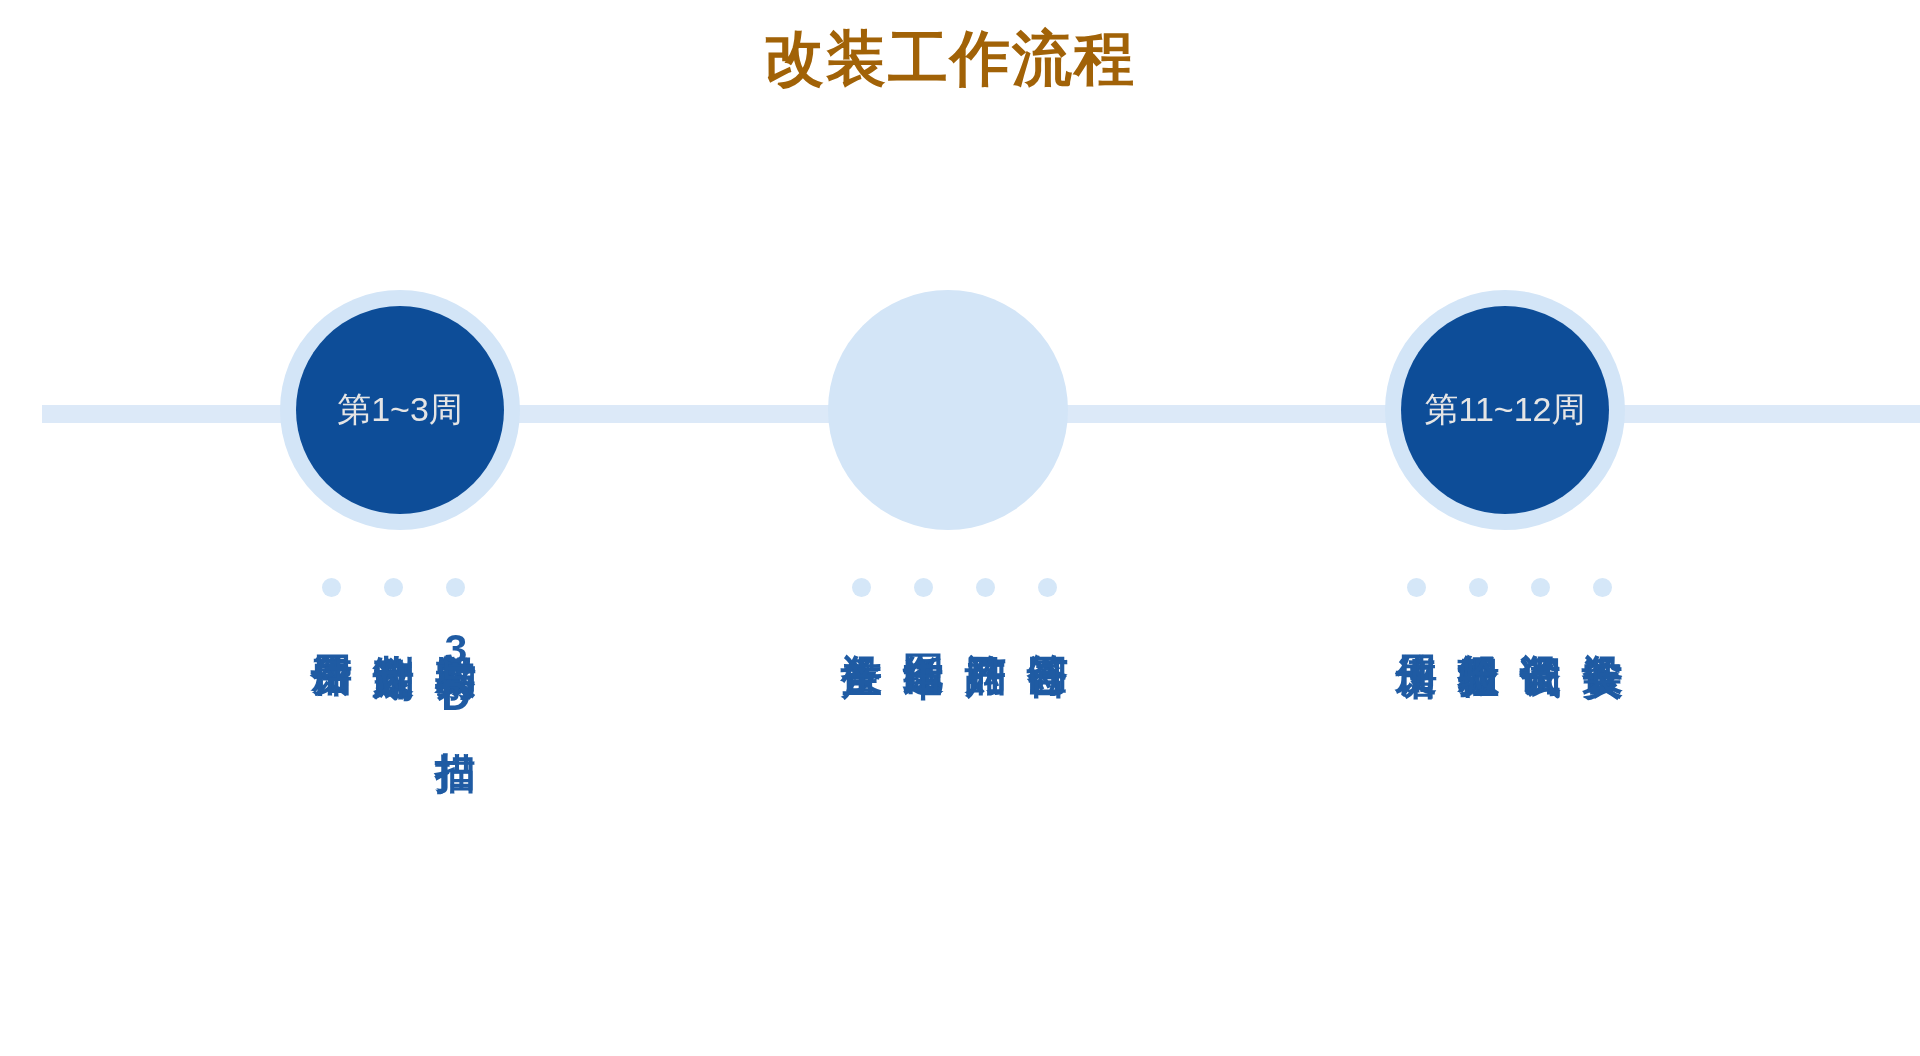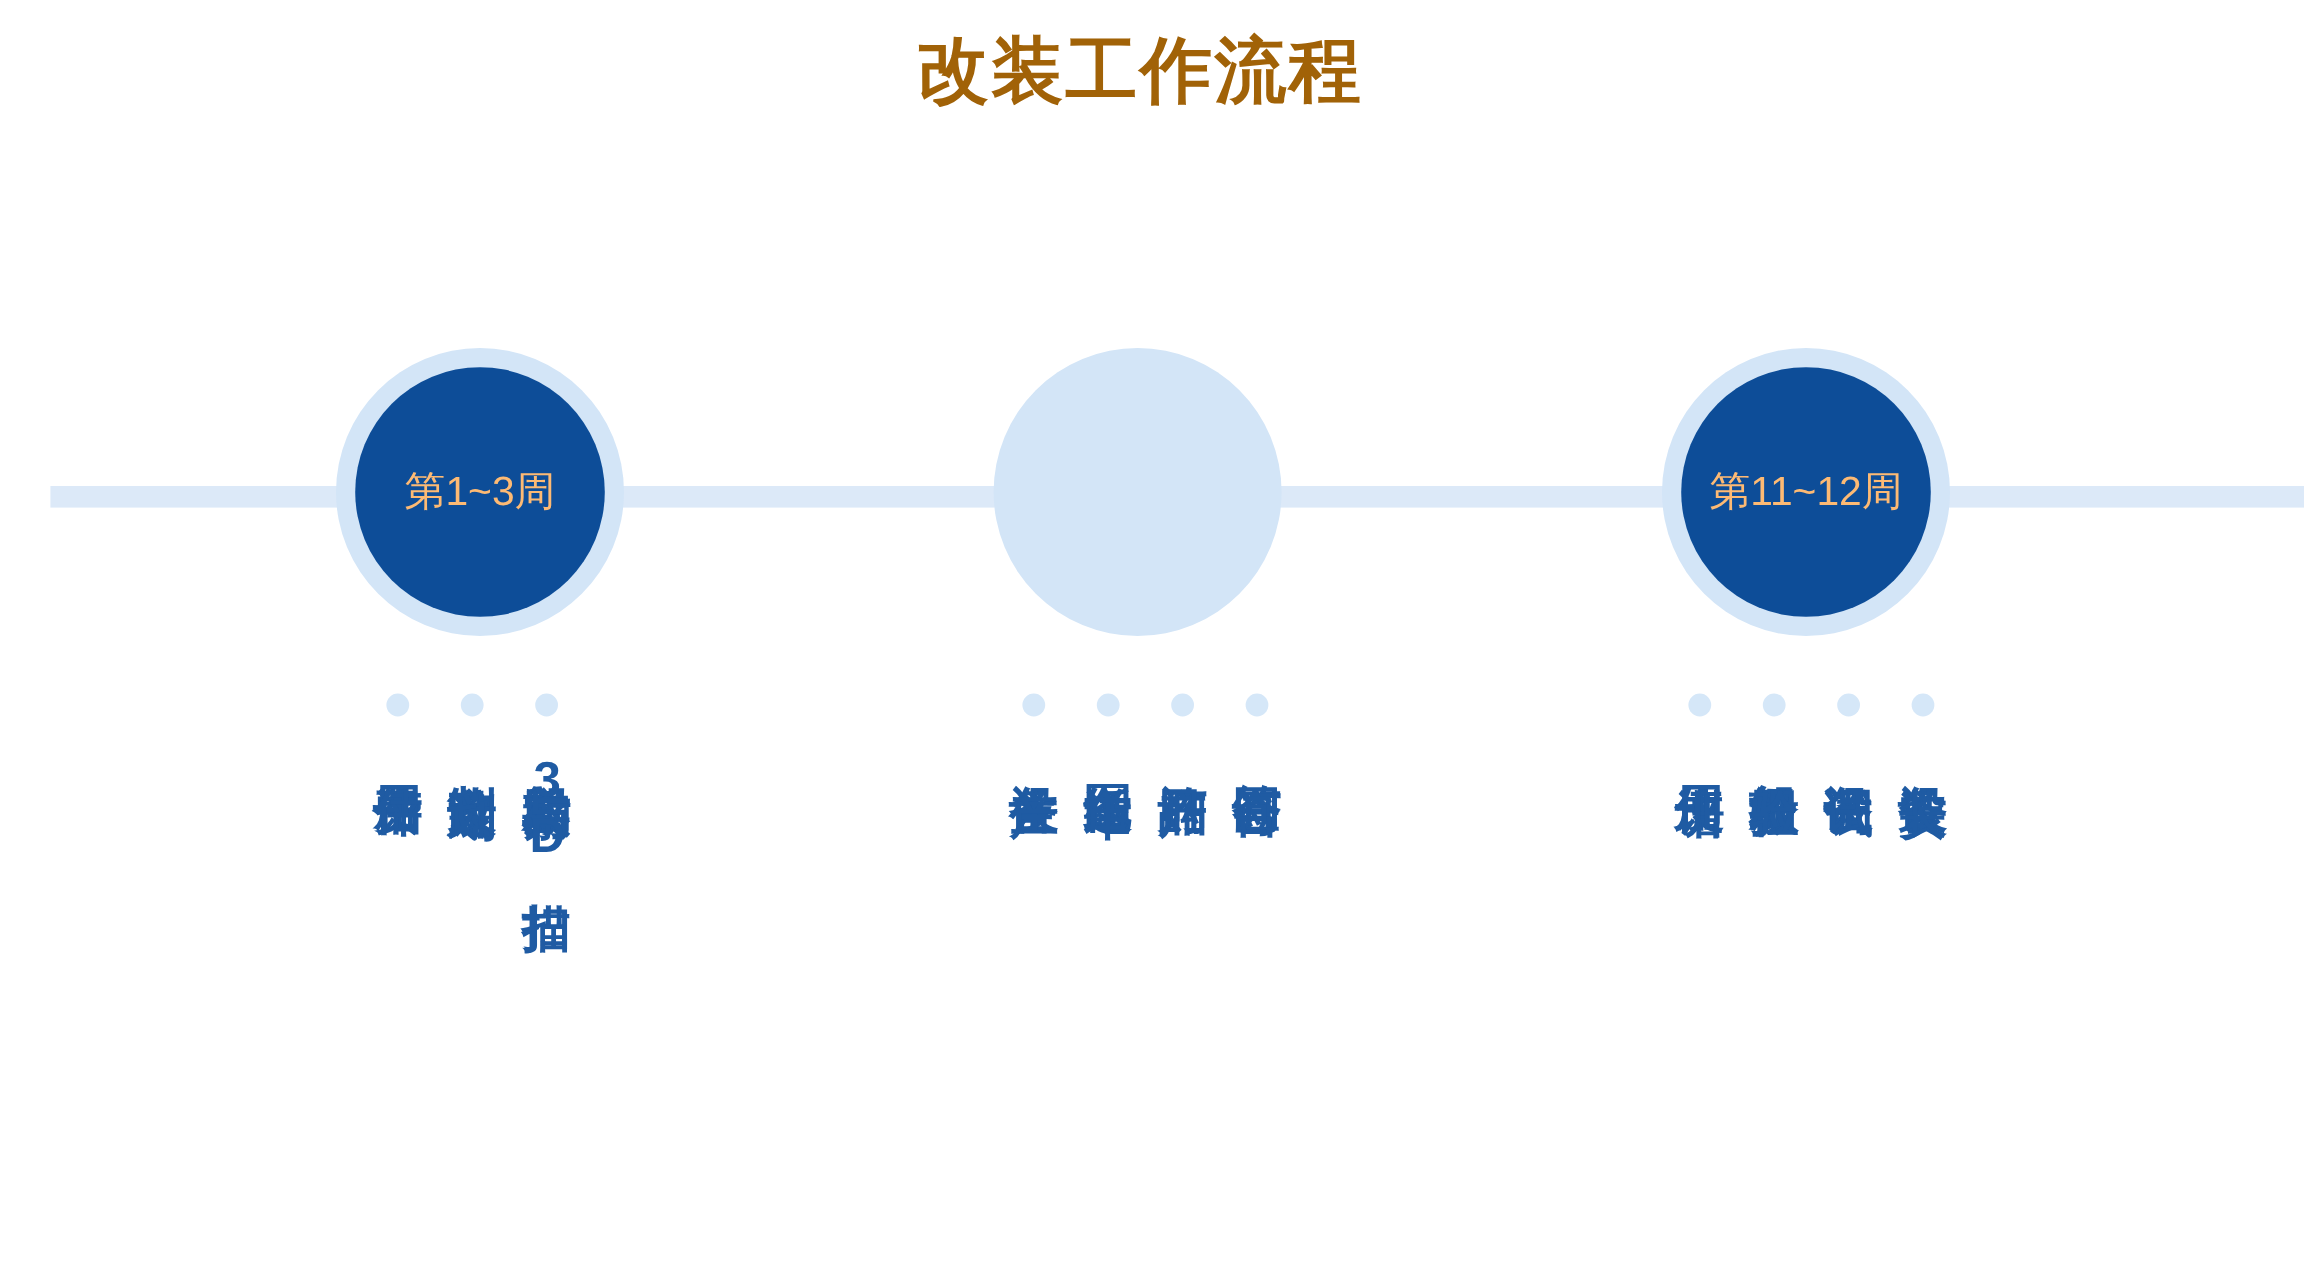--- a/index.html
+++ b/index.html
@@ -69,21 +69,21 @@
     top: 16px;
     width: 208px;
     height: 208px;
     border-radius: 50%;
     background: #0d4d98;
     display: flex;
     align-items: center;
     justify-content: center;
   }
   .node-label {
-    color: #fdba74;
+    color: #e5e5e5;
     font-size: 34px;
     font-weight: 400;
     letter-spacing: 0px;
     white-space: nowrap;
   }
 
   
   .stage-tasks {
     position: absolute;
     top: 578px;

